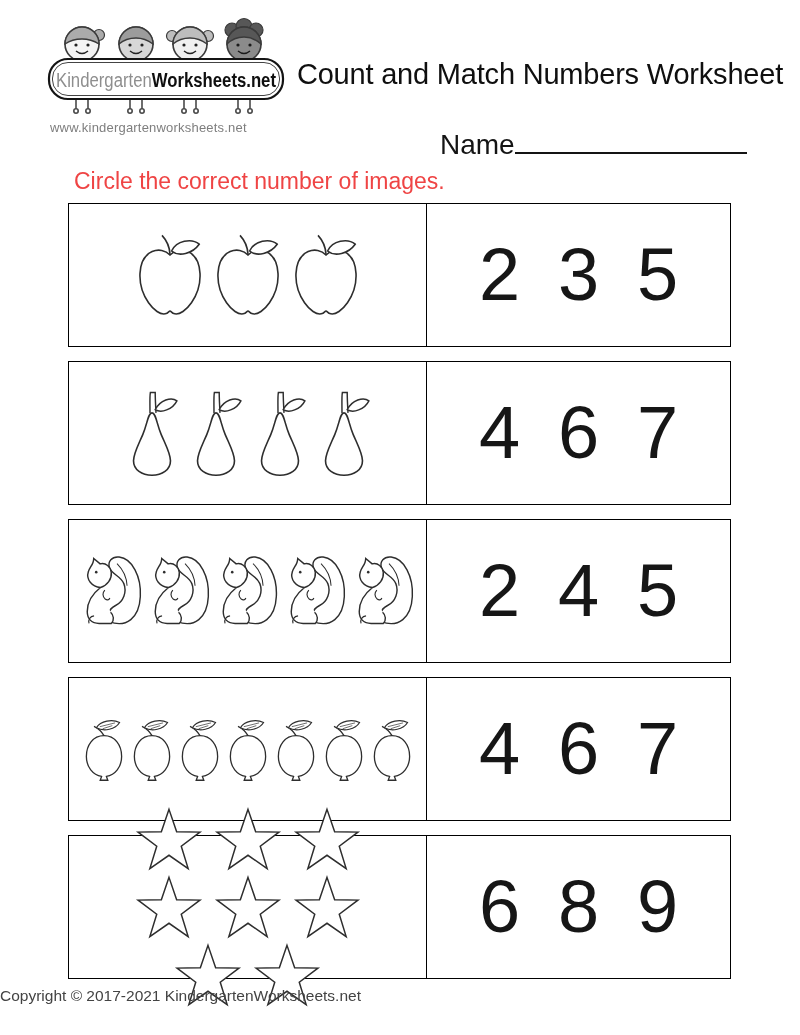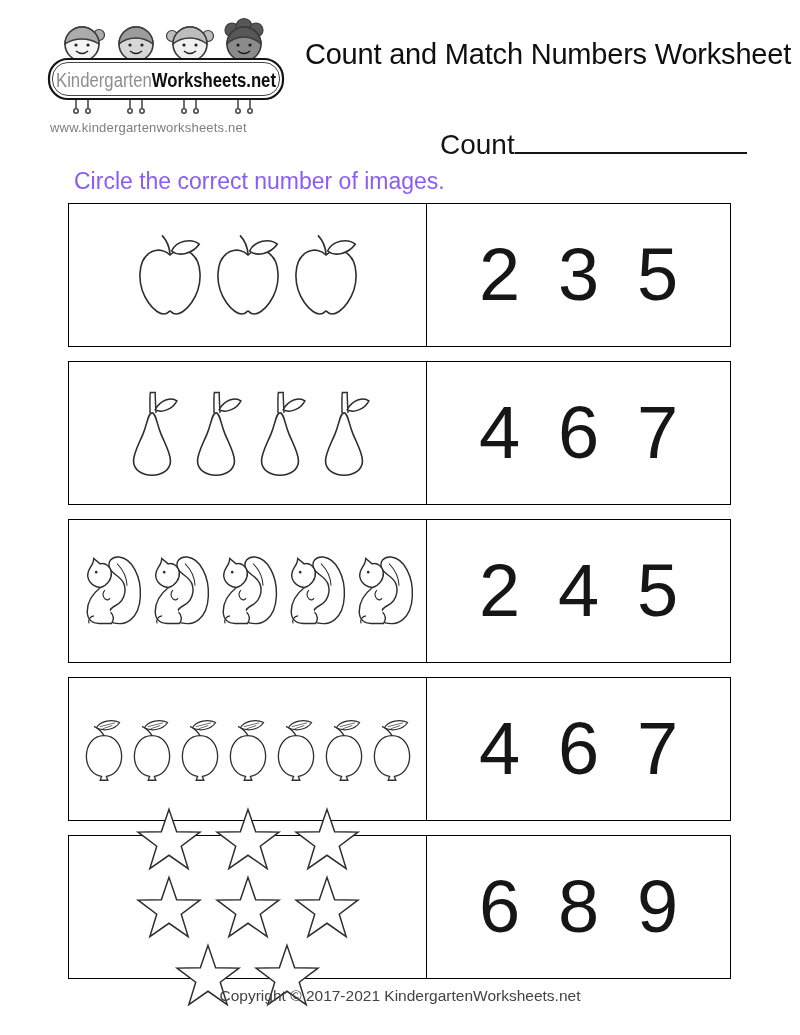--- a/index.html
+++ b/index.html
@@ -4,27 +4,27 @@
 <style>
   html,body{margin:0;padding:0;background:#ffffff;}
   .page{position:relative;width:800px;height:1035px;background:#fff;overflow:hidden;
         font-family:"Liberation Sans",sans-serif;color:#111;}
 
   
   .logo-wrap{position:absolute;left:46px;top:14px;width:244px;}
   .logo-url{position:absolute;left:50px;top:120px;font-size:13px;color:#7e7e7e;letter-spacing:.2px;}
 
   
-  .title{position:absolute;left:292px;top:38px;width:496px;text-align:center;
-         font-size:29px;font-weight:300;letter-spacing:-.2px;color:#0f0f0f;margin-left:8px;}
+  .title{position:absolute;left:292px;top:58px;width:496px;text-align:center;
+         font-size:29px;font-weight:300;letter-spacing:-.2px;color:#0f0f0f;}
   .name-row{position:absolute;left:440px;top:128px;white-space:nowrap;}
   .name-label{font-size:28px;font-weight:300;color:#141414;}
   .name-underline{display:inline-block;width:232px;border-bottom:2.4px solid #141414;
                   height:24px;vertical-align:baseline;}
-  .instruction{position:absolute;left:74px;top:168px;font-size:23px;color:#8b5cf6;}
+  .instruction{position:absolute;left:74px;top:168px;font-size:23px;color:#ef4444;}
 
   
   .worksheet{position:absolute;left:68px;top:203px;width:663px;}
   .row{display:flex;height:144px;margin-bottom:14px;border:1.6px solid #000;background:#fff;box-sizing:border-box;}
   .cell{box-sizing:border-box;}
   .images{width:358px;border-right:1.6px solid #000;display:flex;align-items:center;
           justify-content:center;gap:6px;}
   .imgs-squirrel{gap:2px;}
   .imgs-lemon{gap:2px;}
   .imgs-star{flex-wrap:wrap;row-gap:3px;column-gap:11px;padding:0 27px;align-content:center;}
@@ -32,21 +32,21 @@
   .choice{font-size:74px;font-weight:200;line-height:1;color:#161616;}
 
   .pic{flex:0 0 auto;display:block;}
   .pic-apple{width:72px;height:90px;}
   .pic-pear{width:58px;height:90px;}
   .pic-squirrel{width:66px;height:79px;}
   .pic-lemon{width:46px;height:65px;}
   .pic-star{width:68px;height:65px;}
 
   
-  .footer{position:absolute;left:0;top:986px;width:800px;text-align:center;
+  .footer{position:absolute;left:0;top:986px;width:800px;text-align:left;
           font-size:15.5px;font-weight:300;color:#434343;line-height:1.32;}
 </style>
 </head>
 <body>
 
 <svg width="0" height="0" style="position:absolute" aria-hidden="true">
   <defs>
     <symbol id="sym-apple" viewBox="0 0 90 112">
       <path d="M45 31 C34 19 9 24 7.5 54 C6 82 27 107 39 104.5 C43 103.7 43.5 101 45 101 C46.5 101 47 103.7 51 104.5 C63 107 84 82 82.5 54 C81 24 56 19 45 31 Z" fill="#fff" stroke="#2e2e2e" stroke-width="2"></path>
       <path d="M45 30 C44.5 21 41 13 35 6.5" fill="none" stroke="#2e2e2e" stroke-width="2"></path>
@@ -138,21 +138,21 @@
         <rect x="3" y="45" width="234" height="40" rx="19" fill="#fff" stroke="#141414" stroke-width="2.2"></rect>
         <rect x="6.5" y="48.5" width="227" height="33" rx="15.5" fill="none" stroke="#141414" stroke-width="0.8"></rect>
         <text x="120" y="72.5" text-anchor="middle" font-family="Liberation Sans, sans-serif" font-size="19.5" textLength="220" lengthAdjust="spacingAndGlyphs"><tspan fill="#8e8e8e">Kindergarten</tspan><tspan fill="#0f0f0f" font-weight="bold">Worksheets.net</tspan></text>
       </g>
     </svg>
   </div>
   <div class="logo-url">www.kindergartenworksheets.net</div>
 
   <div class="title">Count and Match Numbers Worksheet</div>
   <div class="name-row">
-    <span class="name-label">Count</span><span class="name-underline"></span>
+    <span class="name-label">Name</span><span class="name-underline"></span>
   </div>
   <div class="instruction">Circle the correct number of images.</div>
 
   <div class="worksheet" id="worksheet">
     <div class="row">
       <div class="cell images imgs-apple">
           <svg class="pic pic-apple" viewBox="0 0 90 112">
             <use href="#sym-apple"></use>
           </svg>
           <svg class="pic pic-apple" viewBox="0 0 90 112">

